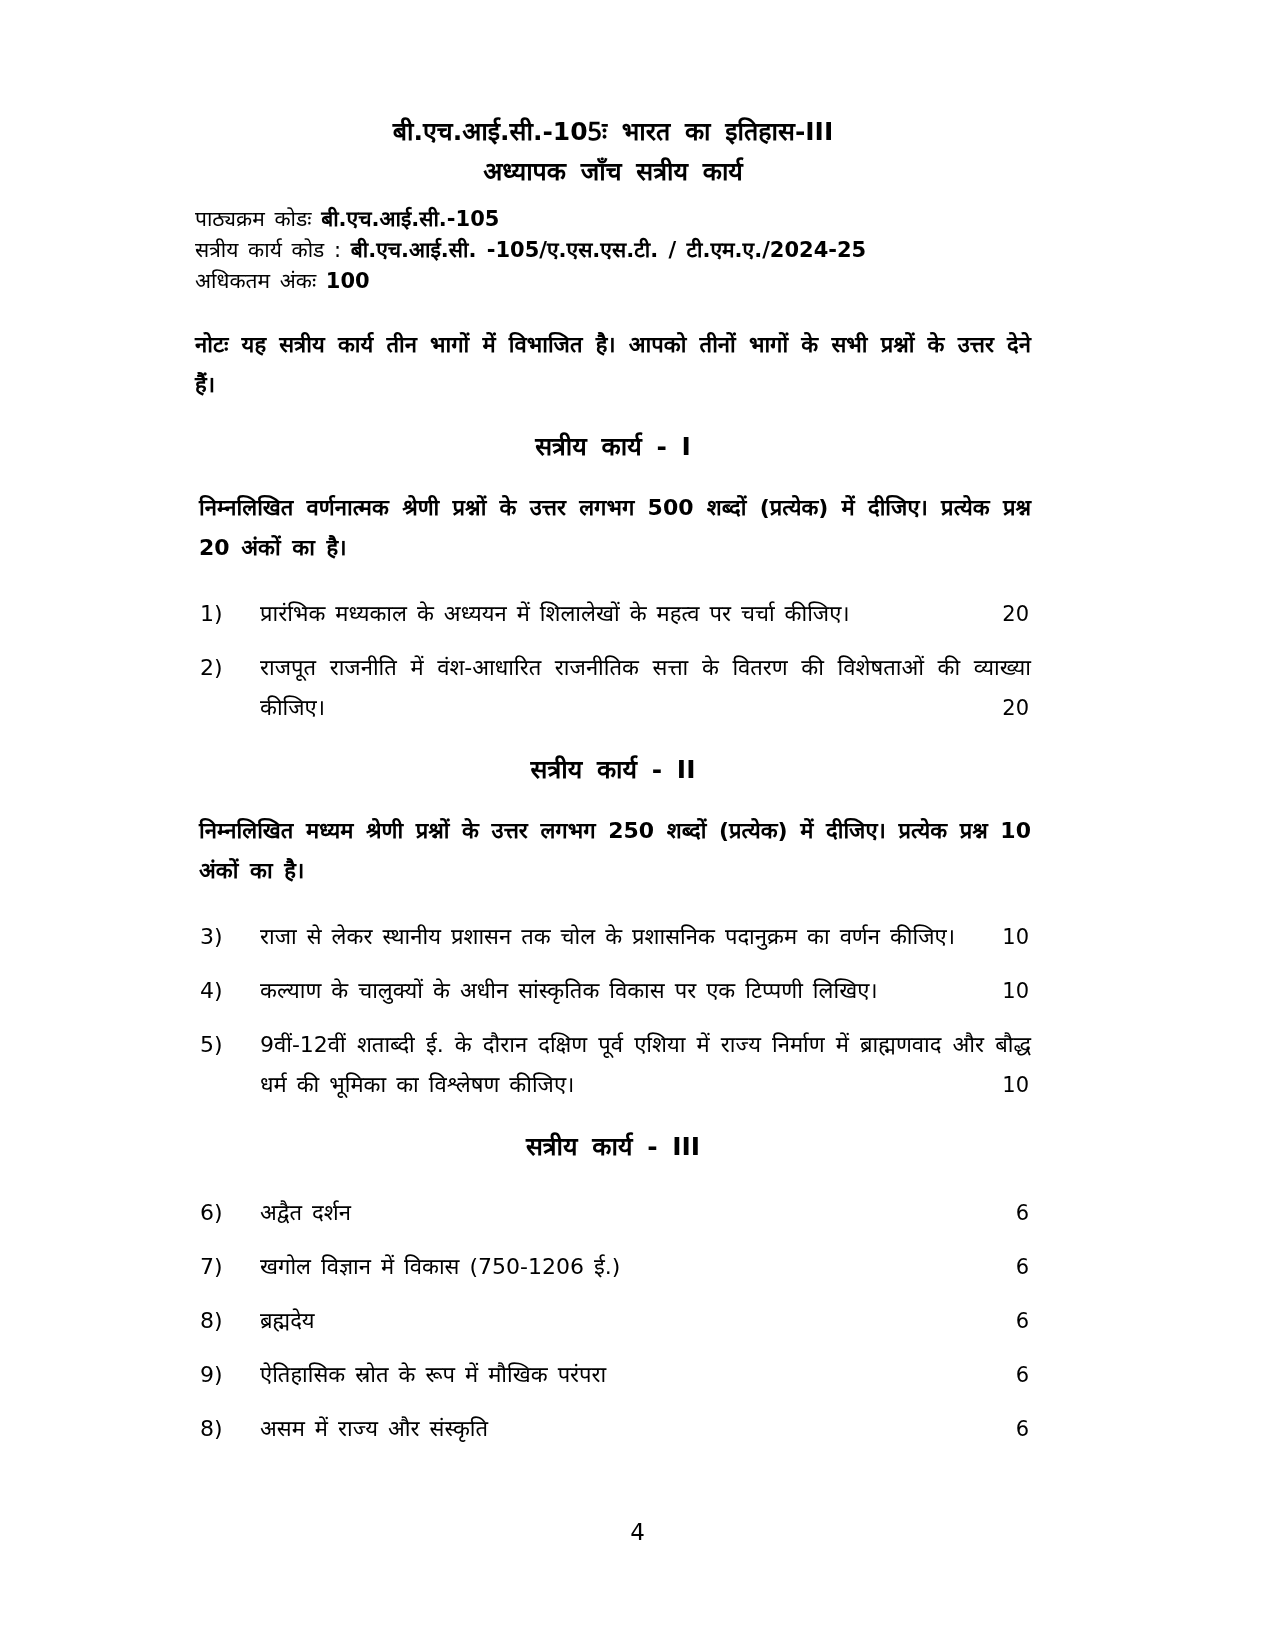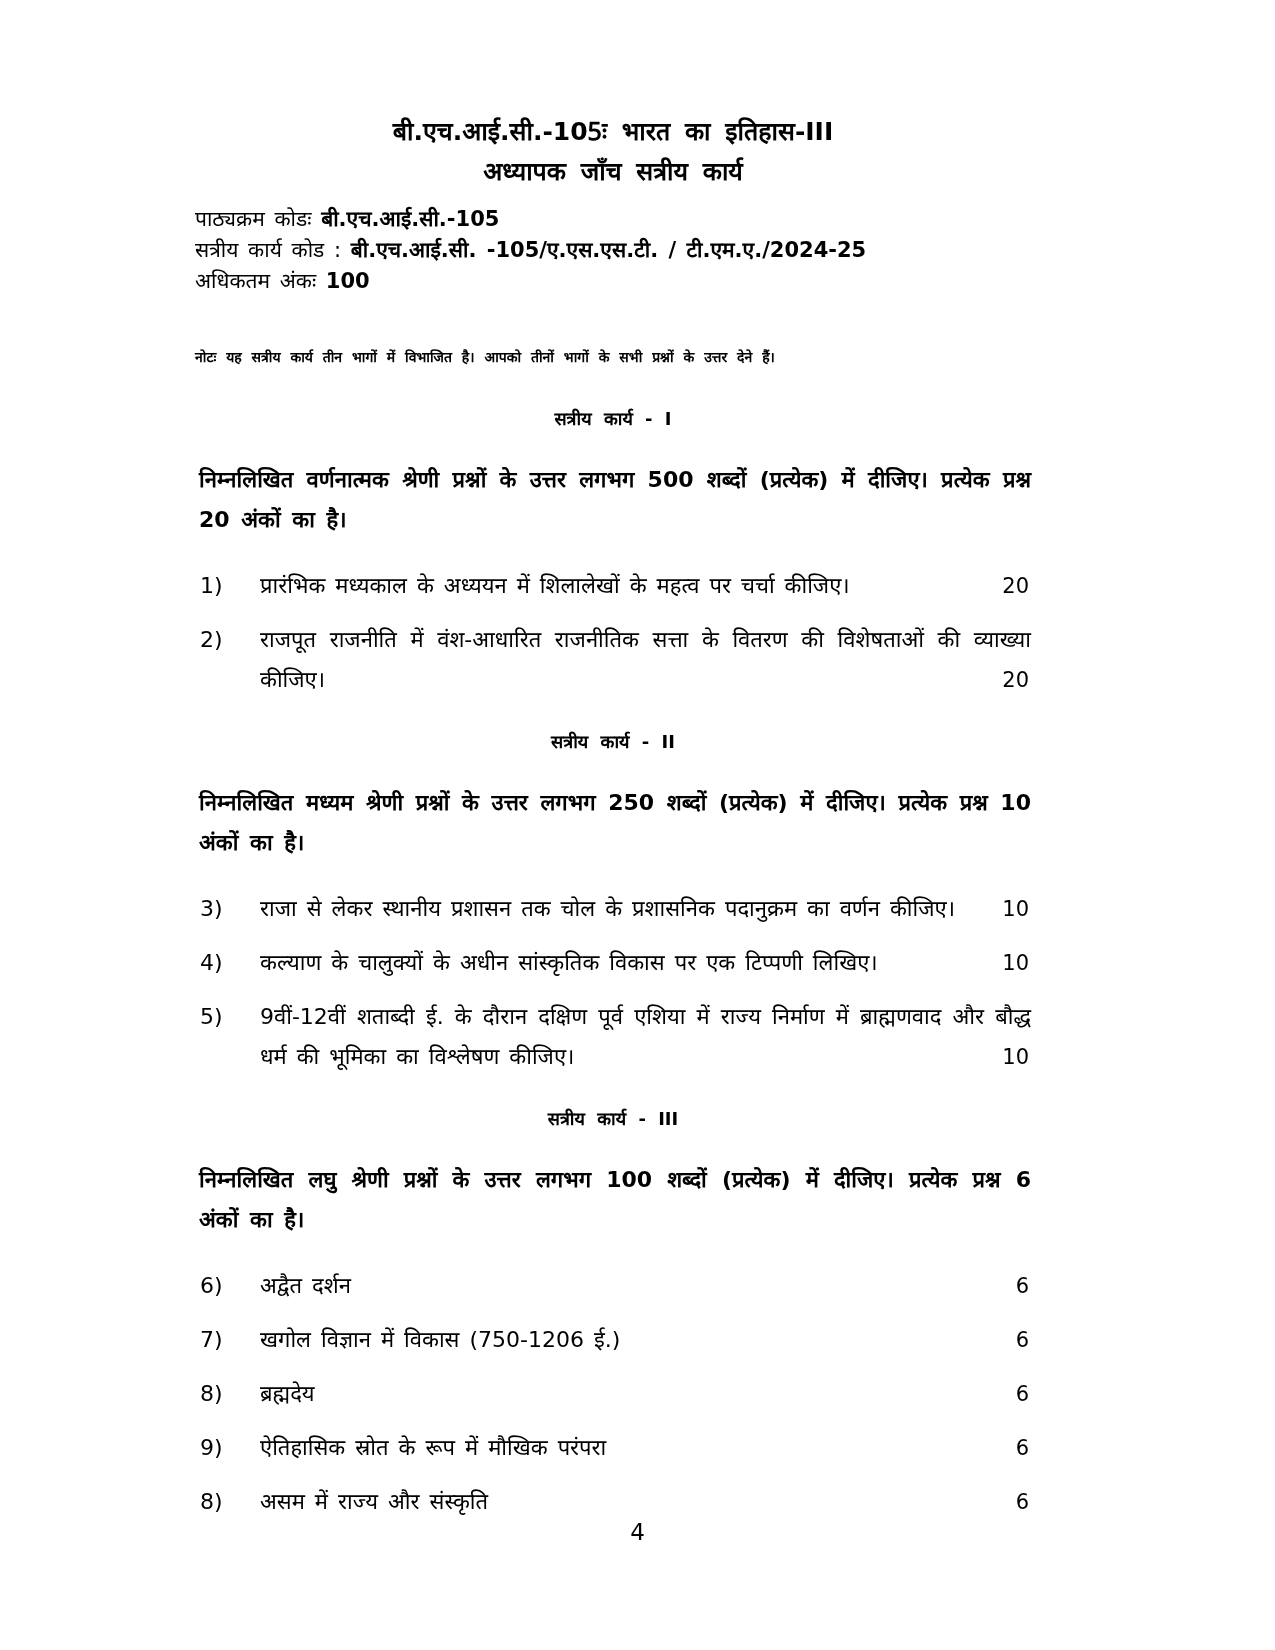--- a/index.html
+++ b/index.html
@@ -41,31 +41,31 @@
   }
   .meta-block {
     margin-top: 12px;
     text-align: left;
     font-size: 21px;
     line-height: 31px;
     word-spacing: 3px;
   }
   .b { font-weight: bold; }
   .note {
-    margin: 40px 0 0 0;
-    font-size: 14px;
+    margin: 28px 0 0 0;
+    font-size: 22px;
     font-weight: bold;
     line-height: 40px;
     text-align: justify;
     word-spacing: 5px;
   }
   .sec-heading {
     margin-top: 22px;
     text-align: center;
-    font-size: 18px;
+    font-size: 25px;
     font-weight: bold;
     line-height: 40px;
     word-spacing: 6px;
   }
   .instruction {
     margin: 21px 0 0 4px;
     font-size: 22px;
     font-weight: bold;
     line-height: 40px;
     text-align: justify;
@@ -155,21 +155,20 @@
         <span class="qm">10</span>
       </div>
       <div class="q">
         <span class="qn">5)</span>
         <div class="qt">9वीं-12वीं शताब्दी ई. के दौरान दक्षिण पूर्व एशिया में राज्य निर्माण में ब्राह्मणवाद और बौद्ध धर्म की भूमिका का विश्लेषण कीजिए।</div>
         <span class="qm">10</span>
       </div>
     </div>
 
     <div class="sec-heading">सत्रीय कार्य - III</div>
-    <p class="instruction">निम्नलिखित लघु श्रेणी प्रश्नों के उत्तर लगभग 100 शब्दों (प्रत्येक) में दीजिए। प्रत्येक प्रश्न 6 अंकों का है।</p>
     <div class="q-list">
       <div class="q">
         <span class="qn">6)</span>
         <div class="qt">अद्वैत दर्शन</div>
         <span class="qm">6</span>
       </div>
       <div class="q">
         <span class="qn">7)</span>
         <div class="qt">खगोल विज्ञान में विकास (750-1206 ई.)</div>
         <span class="qm">6</span>

